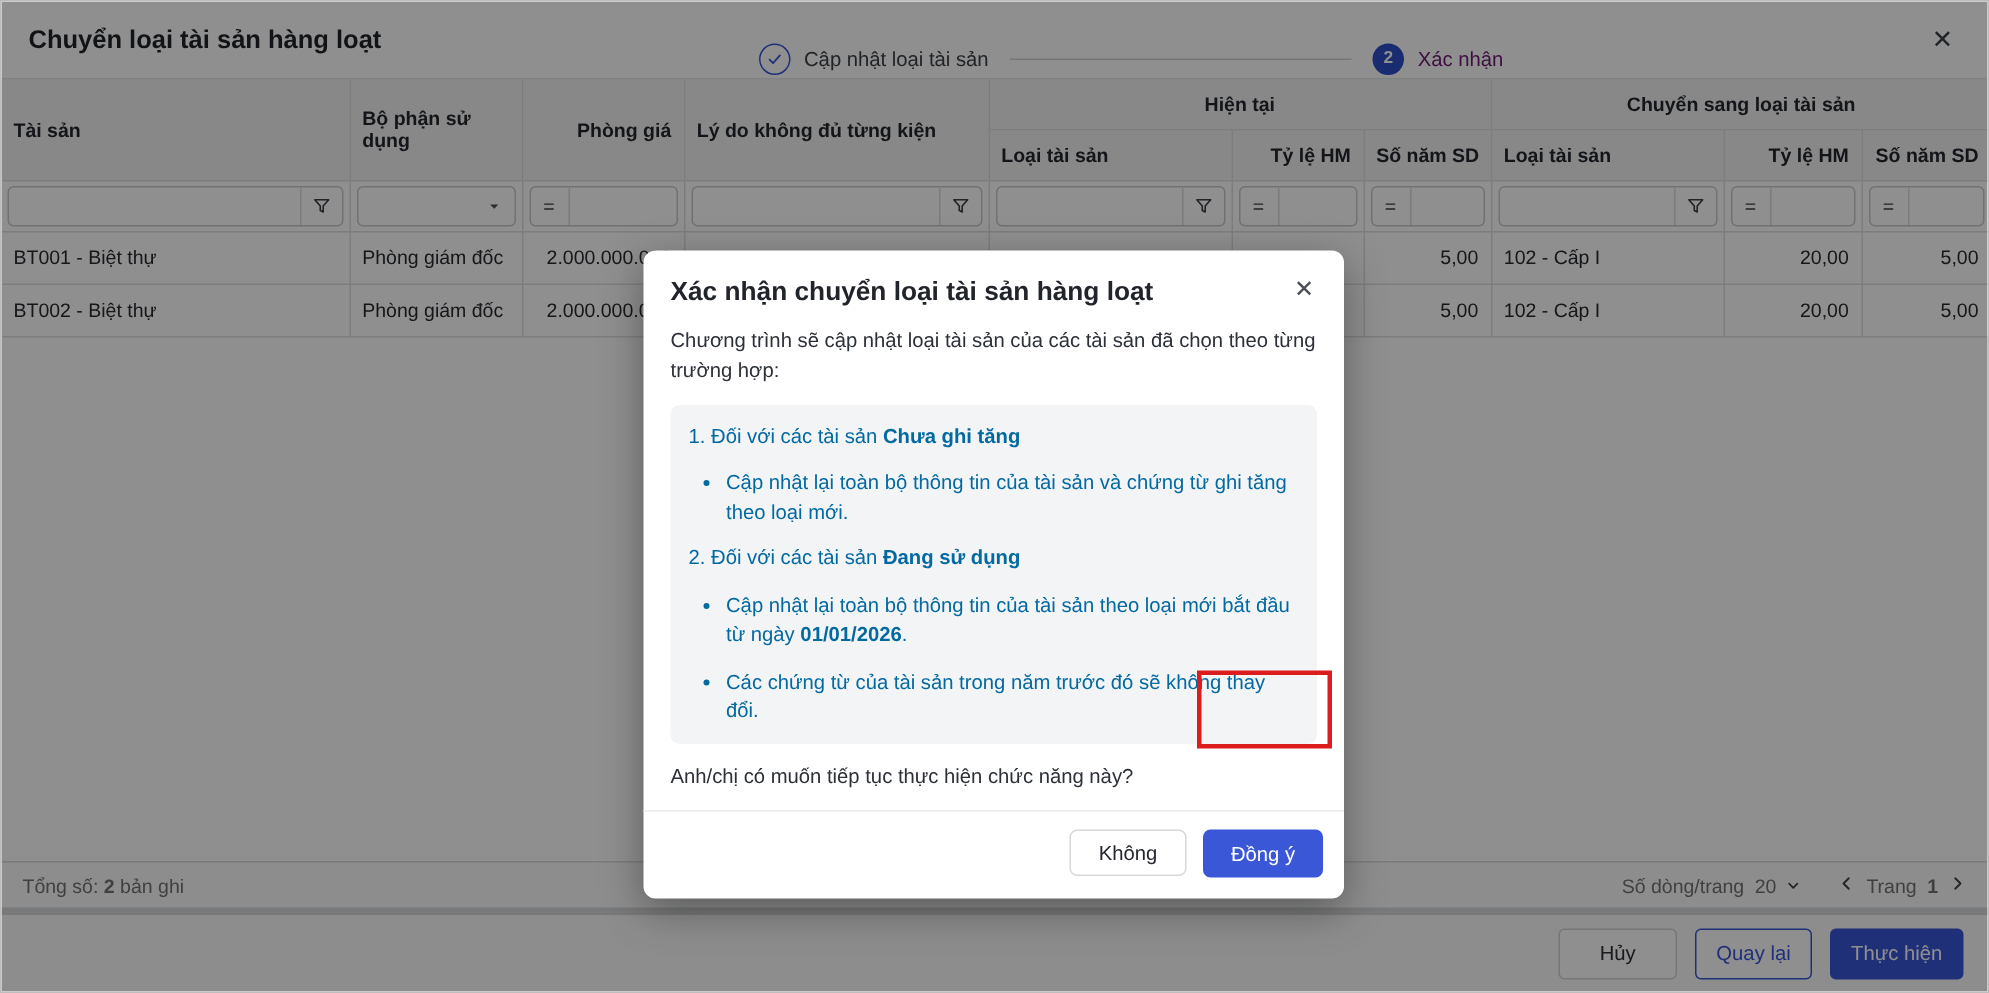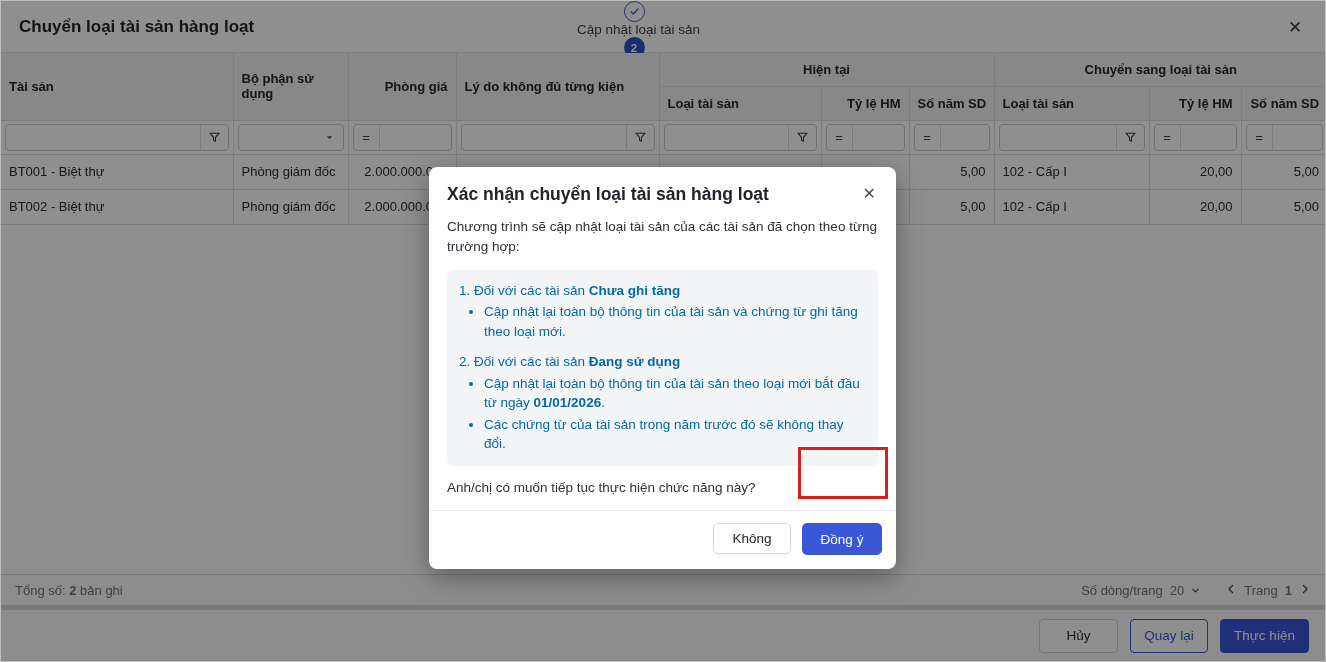--- a/index.html
+++ b/index.html
@@ -3,26 +3,26 @@
 <meta charset="utf-8">
 <style>
   * { box-sizing: border-box; margin: 0; padding: 0; }
   html,body { width:1326px; height:662px; }
   body { font-family: "Liberation Sans", "DejaVu Sans", sans-serif; background:#e9e9e9; }
   .app { position:relative; width:1326px; height:662px; background:#fff; overflow:hidden; border:1px solid #bdbdbd; }
 
   
   .win-header { position:absolute; top:0; left:0; right:0; height:52px; background:#fff; border-bottom:1px solid #e3e4e6; display:flex; align-items:center; padding:0 18px; }
   .win-title { font-size:17px; font-weight:700; color:#1f2329; }
-  .stepper { position:absolute; left:505px; top:0; height:52px; display:flex; align-items:center;flex-direction:column; }
+  .stepper { position:absolute; left:505px; top:12px; height:52px; display:flex; align-items:center; }
   .step-circle-done { width:21px; height:21px; border:1.4px solid #3a57d7; border-radius:50%; display:flex; align-items:center; justify-content:center; flex:0 0 auto; }
   .step-label { font-size:13.5px; color:#3c4046; margin-left:9px; }
   .step-line { width:228px; height:1px; background:#cfd2d6; margin:0 14px; }
   .step-circle-active { width:21px; height:21px; background:#2d4fc8; color:#fff; border-radius:50%; display:flex; align-items:center; justify-content:center; font-size:11.5px; font-weight:700; flex:0 0 auto; }
-  .step-label-active { font-size:13.5px; color:#000000; margin-left:9px; }
+  .step-label-active { font-size:13.5px; color:#701a75; margin-left:9px; }
   .win-close { position:absolute; right:18px; top:14px; width:24px; height:24px; display:flex; align-items:center; justify-content:center; font-size:17px; color:#3c4046; cursor:pointer; }
 
   
   table.grid { position:absolute; top:52px; left:0; width:1326px; border-collapse:collapse; table-layout:fixed; }
   .grid th, .grid td { border-right:1px solid #dddfe3; border-bottom:1px solid #dddfe3; font-size:13px; padding:0 8px; overflow:hidden; white-space:nowrap; }
   .grid th { background:#f2f3f4; font-weight:700; color:#24272d; text-align:left; }
   .grid th.group { text-align:center; height:33px; }
   .grid th.sub { height:34px; }
   .grid th.num, .grid td.num { text-align:right; }
   .grid tr.filter-row td { background:#fff; height:33px; padding:3px 4px; }
@@ -50,21 +50,21 @@
   .overlay { position:absolute; inset:0; background:rgba(0,0,0,0.44); z-index:5; }
   .modal { position:absolute; left:428px; top:166px; width:467px; background:#fff; border-radius:8px; box-shadow:0 8px 28px rgba(0,0,0,0.35); z-index:10; }
   .modal-body { padding:17px 18px 0 18px; }
   .modal-head { display:flex; align-items:flex-start; }
   .modal-title { font-size:17.5px; font-weight:700; color:#21242a; }
   .modal-close { margin-left:auto; font-size:16px; color:#4a4e55; cursor:pointer; line-height:1; padding:2px; }
   .modal-intro { margin-top:12px; font-size:13.5px; line-height:1.5; color:#2c3037; }
   .info-box { margin-top:12px; background:#f3f4f6; border-radius:6px; padding:11px 14px 12px 12px; font-size:13.5px; color:#0369a1; line-height:1.45; }
   .info-box .case + .case { margin-top:11px; }
   .info-box ul { margin:2px 0 0 25px; }
-  .info-box li { margin-top:2px; }
+  .info-box li { margin-top:12px; }
   .modal-question { margin:14px 0 15px 0; font-size:13.5px; color:#2c3037; }
   .modal-footer { border-top:1px solid #ebecee; padding:12px 14px 14px; display:flex; justify-content:flex-end; gap:11px; }
   .mbtn { height:31px; border-radius:5px; font-size:13.5px; display:flex; align-items:center; justify-content:center; cursor:pointer; font-family:inherit; }
   .mbtn-no { width:78px; background:#fff; border:1px solid #d5d7db; color:#24272d; }
   .mbtn-yes { width:80px; height:32px; background:#3a57d7; border:1px solid #3a57d7; color:#fff; }
 
   .red-annotation { position:absolute; left:797px; top:446px; width:90px; height:52px; border:3px solid #dc1d1d; z-index:20; pointer-events:none; }
 
   b { font-weight:700; }
 </style>

